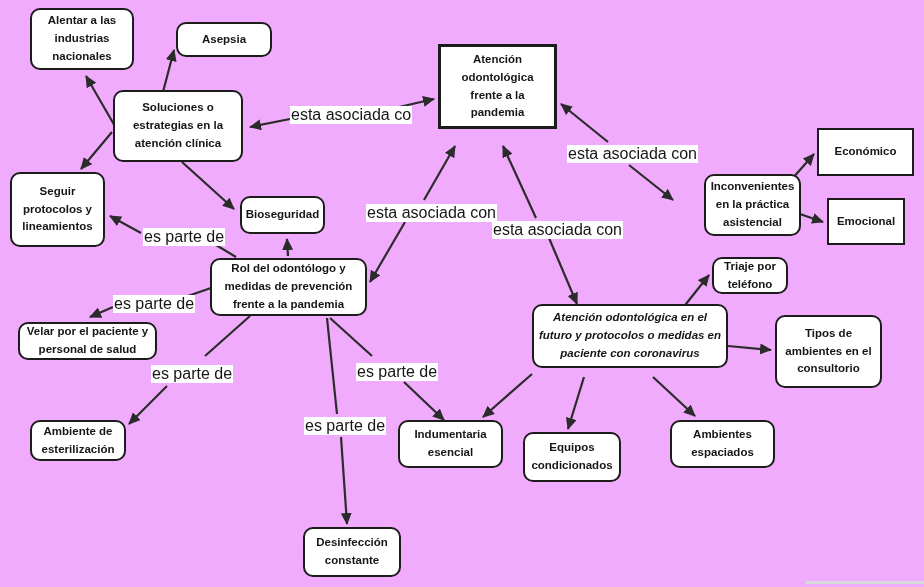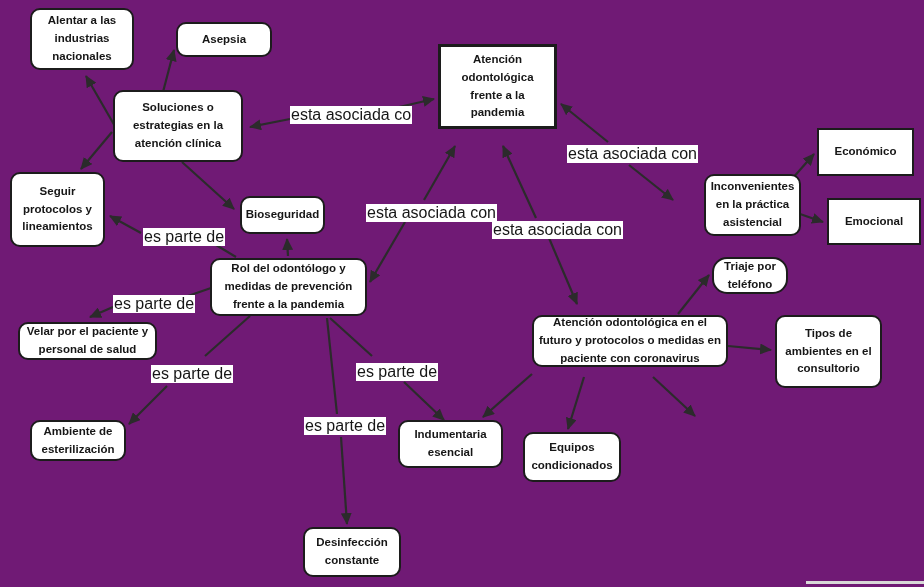--- a/index.html
+++ b/index.html
@@ -1,17 +1,17 @@
 <!DOCTYPE html>
 <html><head>
 <meta charset="utf-8">
 <style>
   html,body{margin:0;padding:0;background:#fff;}
   #canvas{
-    position:relative;width:924px;height:587px;background:#701a75;
+    position:relative;width:924px;height:587px;background:#f0abfc;
     font-family:"Liberation Sans", sans-serif;overflow:hidden;
   }
   #edges{position:absolute;left:0;top:0;width:924px;height:587px;z-index:1;}
   .node{
     position:absolute;z-index:2;box-sizing:border-box;
     display:flex;align-items:center;justify-content:center;text-align:center;
     background:#ffffff;border:2.5px solid #1c1c1c;border-radius:10px;
     font-size:11.5px;font-weight:bold;color:#161616;line-height:1.55;
     padding:1px 3px;
   }
@@ -82,29 +82,30 @@
   </svg>
 
   <div class="node" style="left:30px;top:8px;width:104px;height:62px;">Alentar a las industrias nacionales</div>
   <div class="node" style="left:176px;top:22px;width:96px;height:35px;">Asepsia</div>
   <div class="node" style="left:113px;top:90px;width:130px;height:72px;">Soluciones o estrategias en la atención clínica</div>
   <div class="node rect thick" style="left:438px;top:44px;width:119px;height:85px;">Atención odontológica frente a la pandemia</div>
   <div class="node" style="left:10px;top:172px;width:95px;height:75px;">Seguir protocolos y lineamientos</div>
   <div class="node" style="left:240px;top:196px;width:85px;height:38px;">Bioseguridad</div>
   <div class="node" style="left:704px;top:174px;width:97px;height:62px;">Inconvenientes en la práctica asistencial</div>
   <div class="node rect" style="left:817px;top:128px;width:97px;height:48px;">Económico</div>
-  <div class="node rect" style="left:827px;top:198px;width:94px;height:47px;">Emocional</div>
+  <div class="node rect" style="left:827px;top:198px;width:78px;height:47px;">Emocional</div>
   <div class="node" style="left:210px;top:258px;width:157px;height:58px;">Rol del odontólogo y medidas de prevención frente a la pandemia</div>
   <div class="node" style="left:18px;top:322px;width:139px;height:38px;">Velar por el paciente y personal de salud</div>
   <div class="node" style="left:30px;top:420px;width:96px;height:41px;">Ambiente de esterilización</div>
-  <div class="node" style="left:712px;top:257px;width:76px;height:37px;border-radius:15px;">Triaje por teléfono</div>
+  <div class="node" style="left:712px;top:257px;width:76px;height:37px;">Triaje por teléfono</div>
   <div class="node" style="left:775px;top:315px;width:107px;height:73px;">Tipos de ambientes en el consultorio</div>
-  <div class="node" style="left:532px;top:315px;width:196px;height:52px;">Atención odontológica en el futuro y protocolos o medidas en paciente con coronavirus</div>
+  <div class="node" style="left:532px;top:304px;width:196px;height:64px;font-style:italic;">Atención odontológica en el futuro y protocolos o medidas en paciente con coronavirus</div>
   <div class="node" style="left:398px;top:420px;width:105px;height:48px;">Indumentaria esencial</div>
   <div class="node" style="left:523px;top:432px;width:98px;height:50px;">Equipos condicionados</div>
+  <div class="node" style="left:670px;top:420px;width:105px;height:48px;">Ambientes espaciados</div>
   <div class="node" style="left:303px;top:527px;width:98px;height:50px;">Desinfección constante</div>
 
   <div class="edge-label" style="left:290px;top:106px;">esta asociada co</div>
   <div class="edge-label" style="left:567px;top:145px;">esta asociada con</div>
   <div class="edge-label" style="left:366px;top:204px;">esta asociada con</div>
   <div class="edge-label" style="left:492px;top:221px;">esta asociada con</div>
   <div class="edge-label" style="left:143px;top:228px;">es parte de</div>
   <div class="edge-label" style="left:113px;top:295px;">es parte de</div>
   <div class="edge-label" style="left:151px;top:365px;">es parte de</div>
   <div class="edge-label" style="left:356px;top:363px;">es parte de</div>

